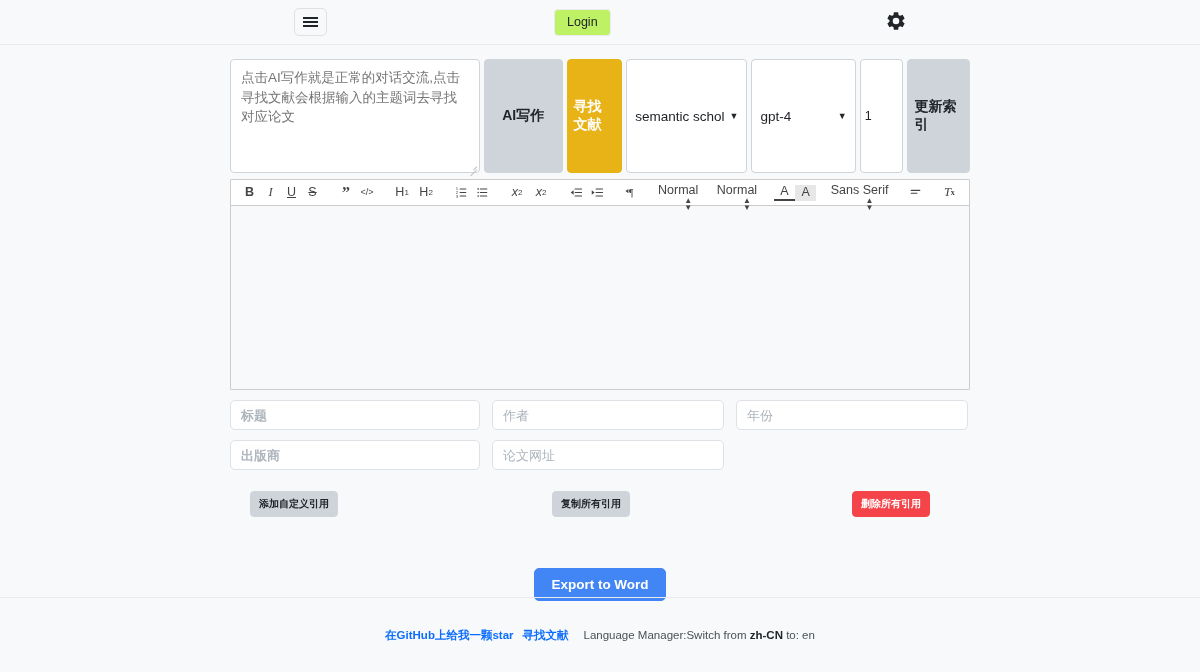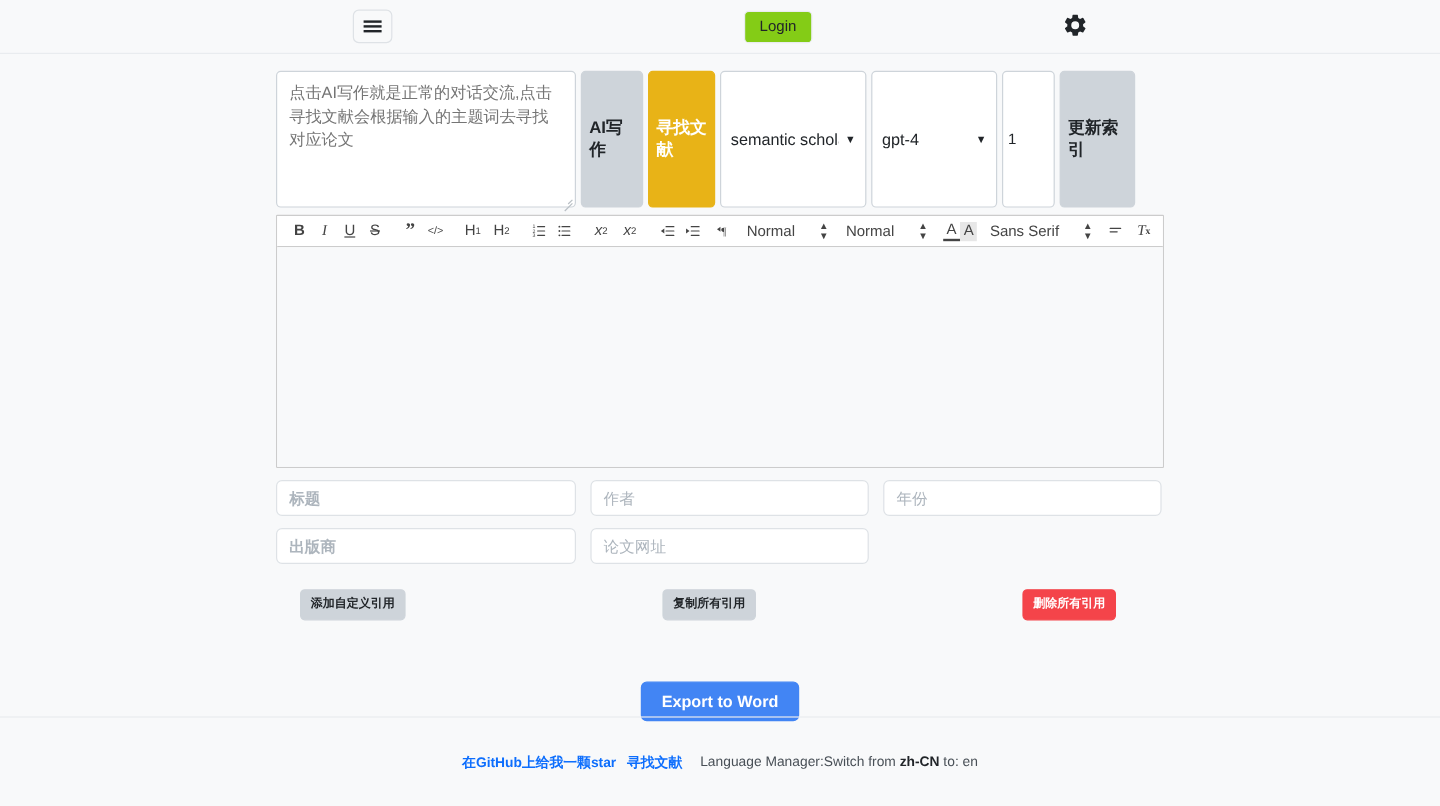--- a/index.html
+++ b/index.html
@@ -32,23 +32,23 @@
     display: flex; flex-direction: column;
     align-items: center; justify-content: center;
     gap: 2px;
     cursor: pointer;
   }
   .nav-toggle span {
     display: block; width: 15px; height: 2px; background: #212529;
   }
   .login-btn {
     position: absolute;
-    left: 620px;
+    left: 554px;
     padding: 5px 12px;
-    background: #84cc16;
+    background: #bef264;
     border: 1px solid #e9ecef;
     border-radius: 4px;
     font-size: 12.5px;
     color: #212529;
     cursor: pointer;
     line-height: 1.2;
     text-align: center;
   }
   .gear-btn {
     position: absolute;
@@ -186,20 +186,21 @@
   }
   .ql-btn svg { display: block; }
   .ql-pick {
     display: flex; align-items: center;
     height: 20px;
     padding: 0 4px 0 2px;
     cursor: pointer;
     color: #444;
     font-size: 12.5px;
     position: relative;
+    flex-direction: column;
   }
   .ql-pick .lbl { white-space: nowrap; }
   .ql-pick .updown { margin-left: 20px; font-size: 8px; line-height: 0.9; color: #444; display:flex; flex-direction:column; }
   .ql-editor {
     height: 183px;
     background: #f8f9fa;
     padding: 12px 15px;
   }
 
   
@@ -304,21 +305,21 @@
 
   <div class="input-row">
     <div style="position:relative;display:flex;">
       <textarea class="prompt-box" placeholder="点击AI写作就是正常的对话交流,点击寻找文献会根据输入的主题词去寻找对应论文" style=""></textarea>
       <span class="resize-grip">
         <i style="top:8px;width:9px;"></i>
           <i style="top:5px;width:5px;"></i>
       </span>
     </div>
 
-    <div class="tallbtn btn-secondary" style="width:52px;">AI写作</div>
+    <div class="tallbtn btn-secondary" style="width:79px;">AI写作</div>
 
     <div class="tallbtn btn-warning" style="width:56px;">寻找文献</div>
 
     <div class="sel-wrap" style="width:122px;">
       <select>
         <option>semantic scholar</option>
       </select>
       <span class="caret">▼</span>
     </div>
 

